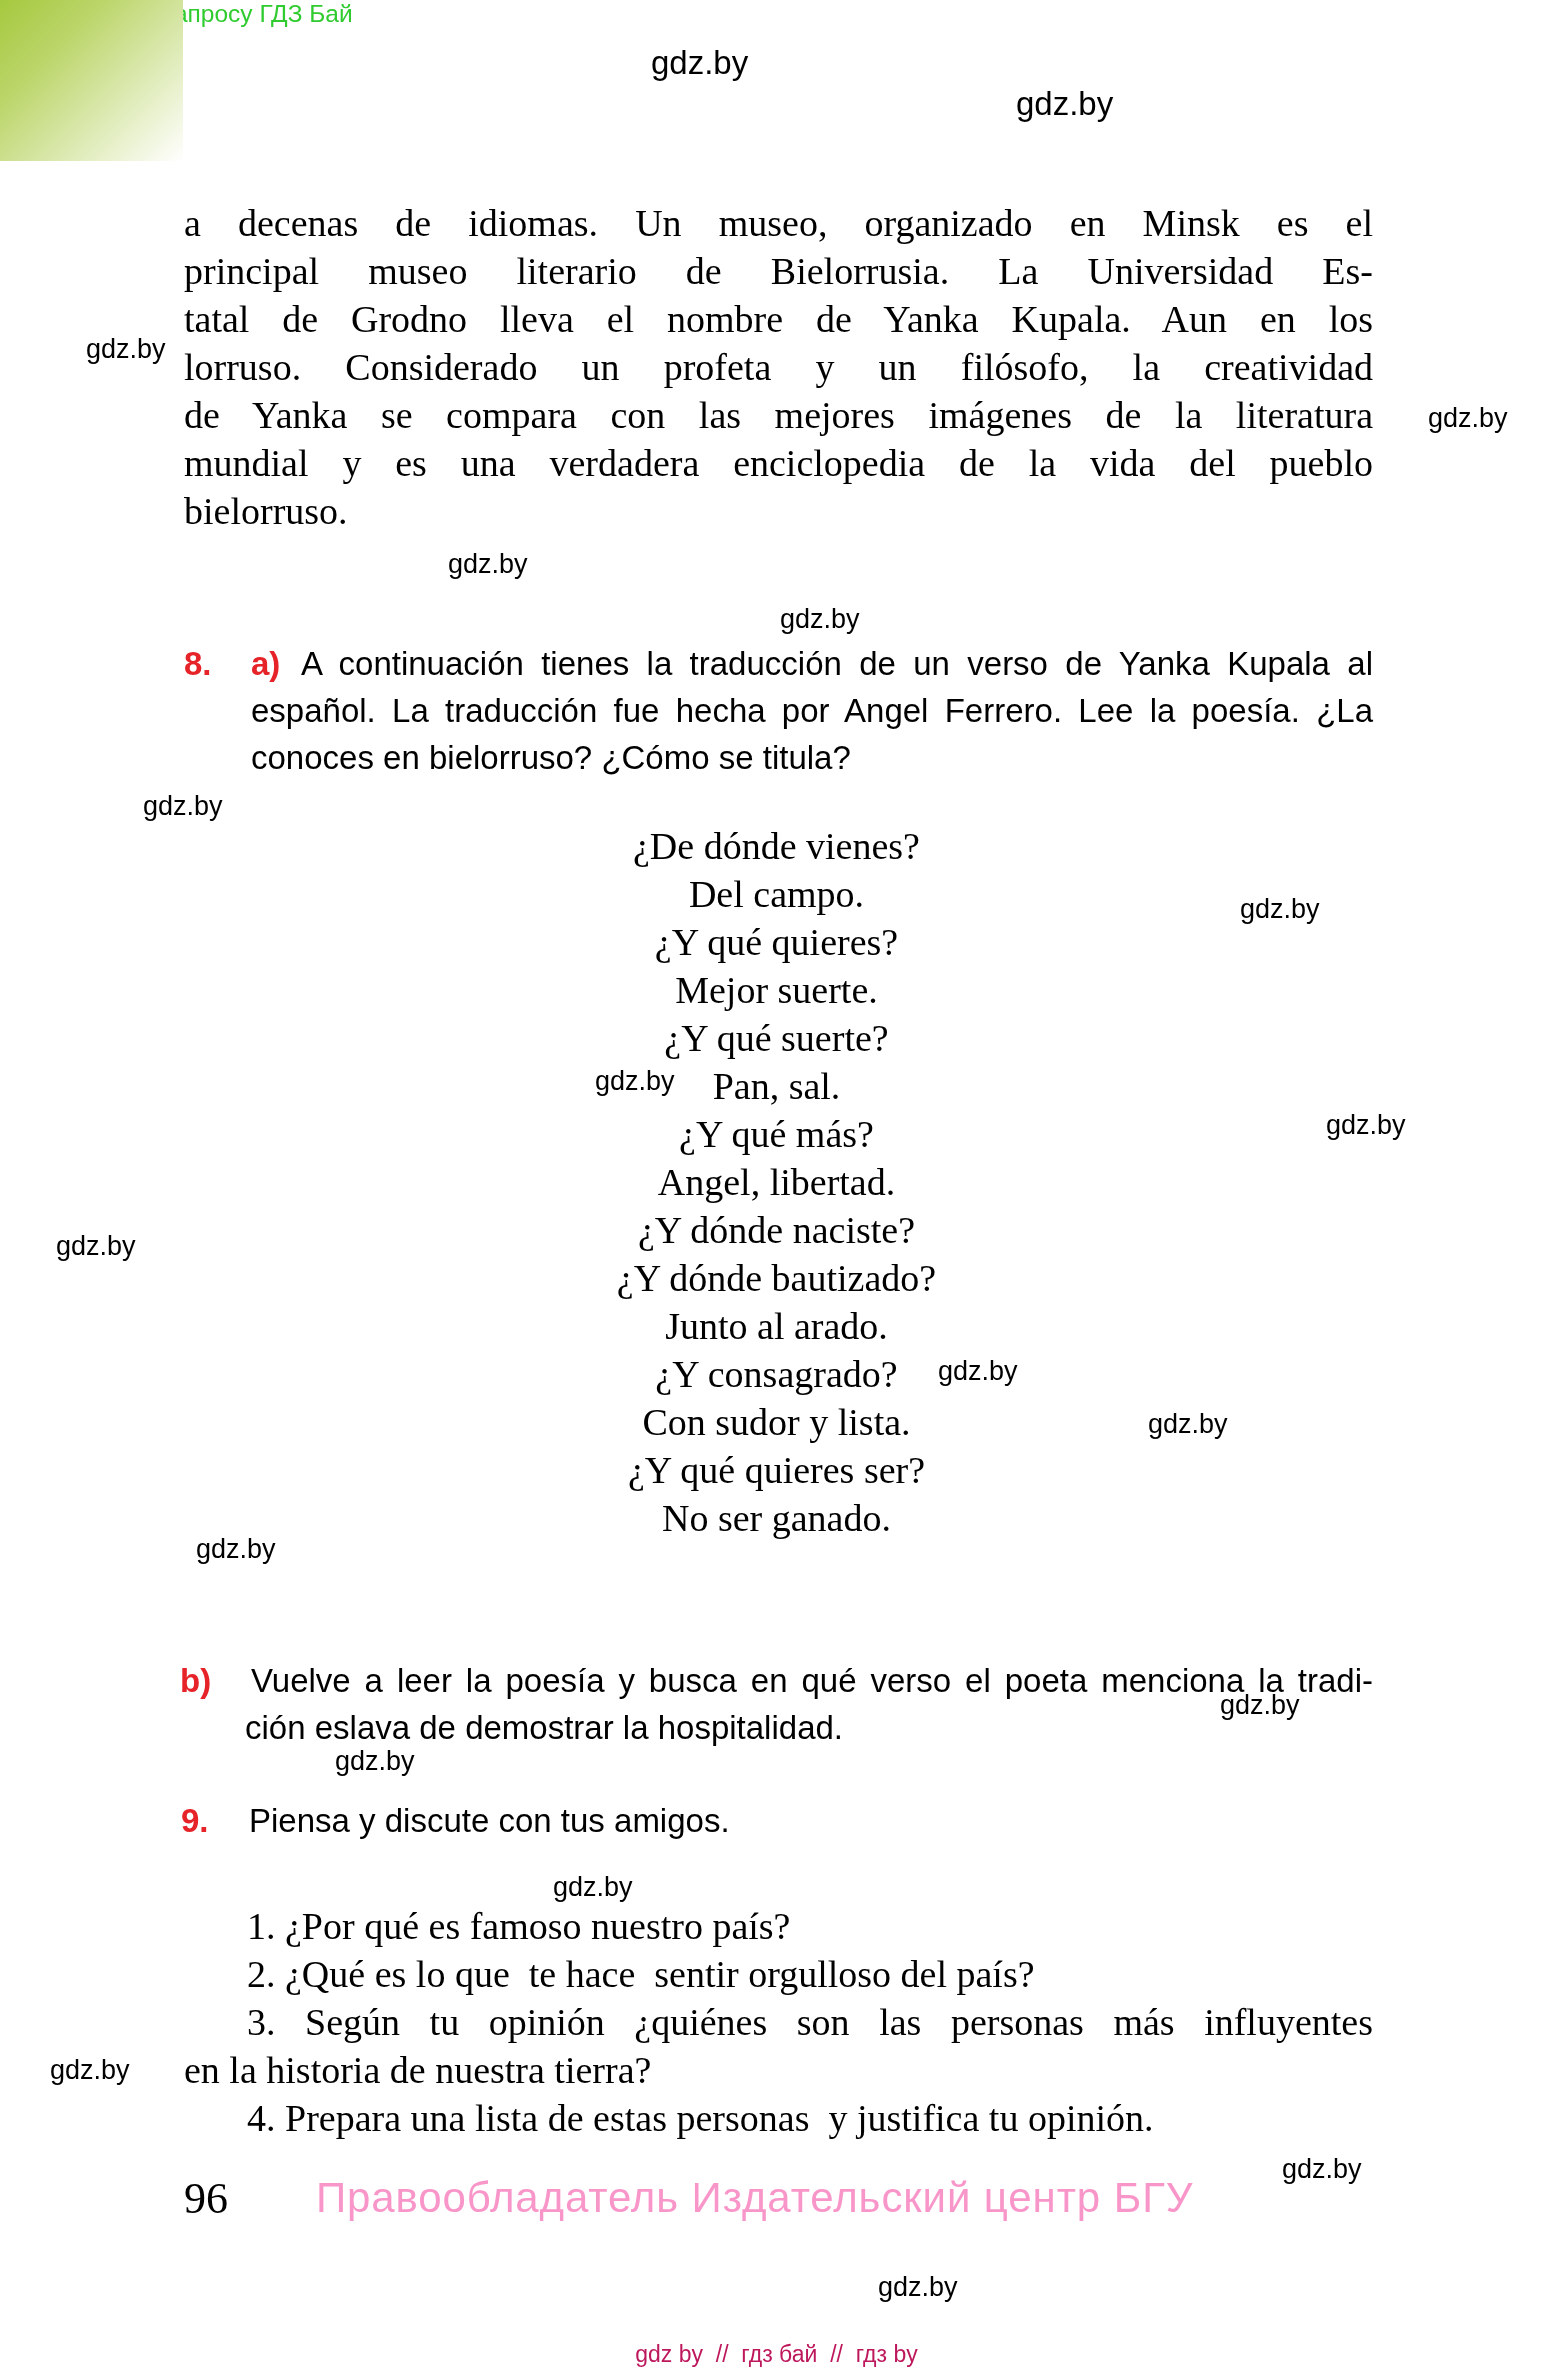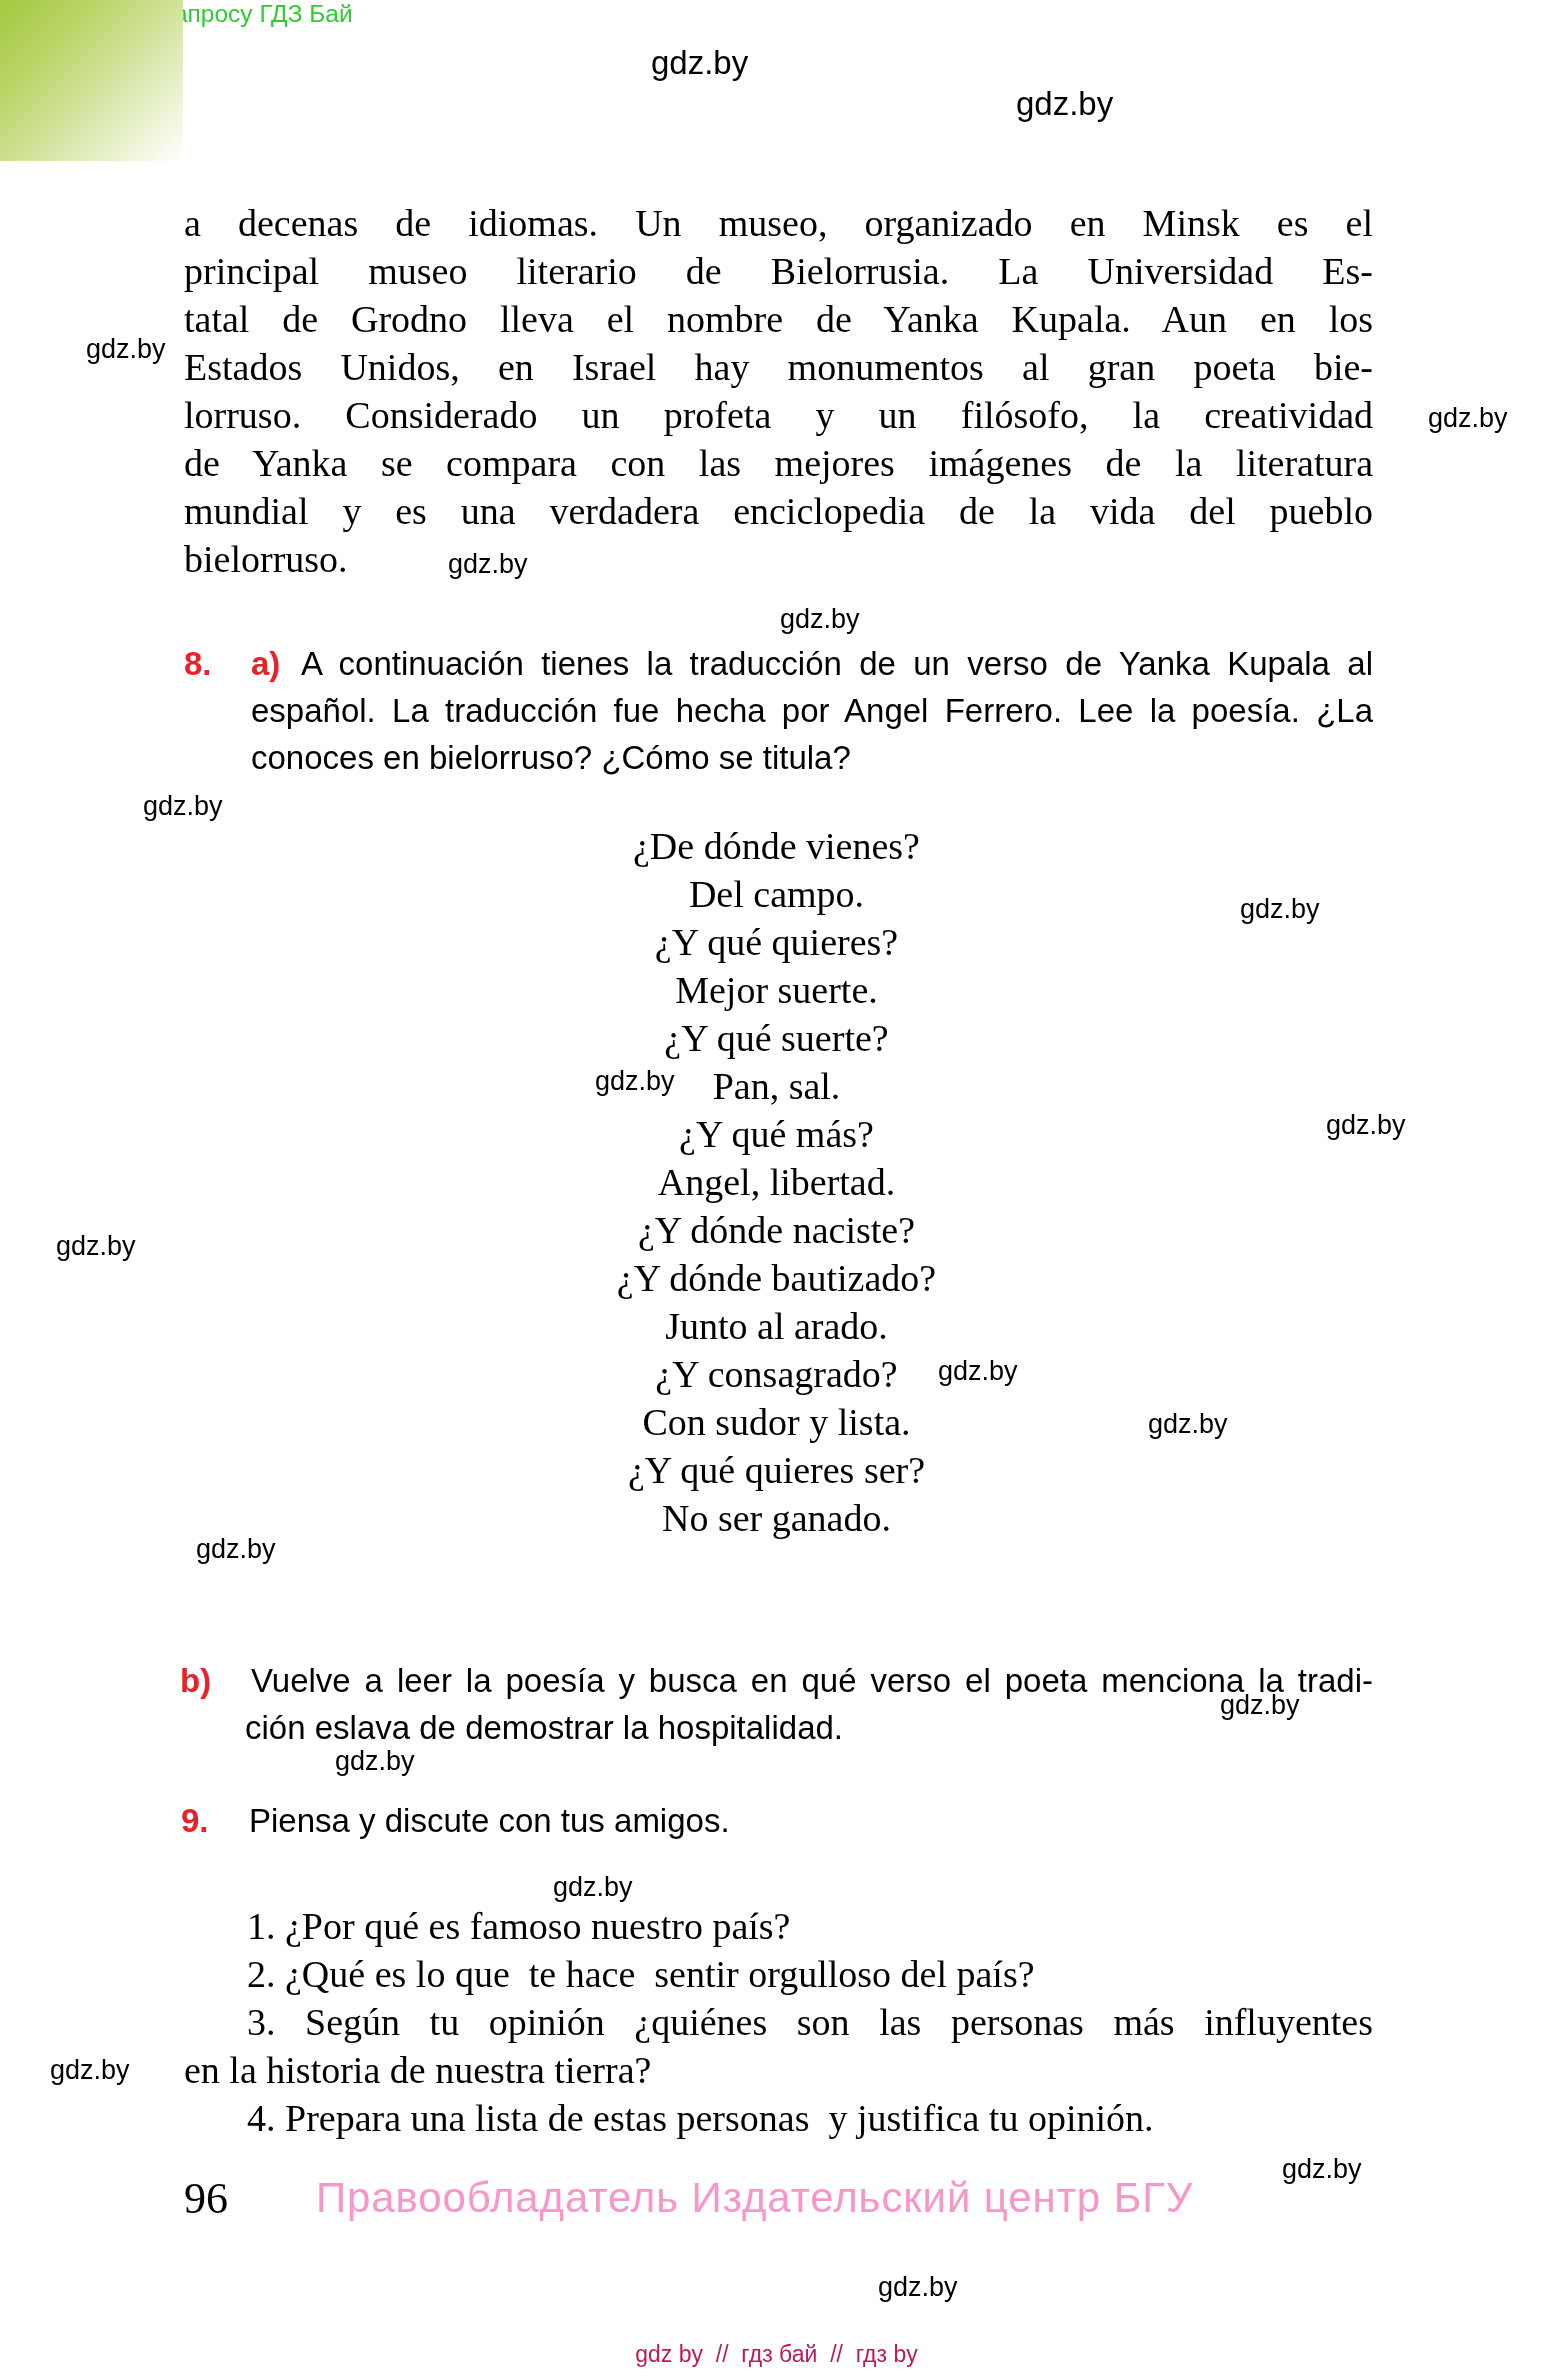--- a/index.html
+++ b/index.html
@@ -93,21 +93,20 @@
   <span class="wm" style="left:335px;  top:1746px;">gdz.by</span>
   <span class="wm" style="left:553px;  top:1872px;">gdz.by</span>
   <span class="wm" style="left:50px;   top:2055px;">gdz.by</span>
   <span class="wm" style="left:1282px; top:2154px;">gdz.by</span>
   <span class="wm" style="left:878px;  top:2272px;">gdz.by</span>
 
   <div class="abs para serif">
     <div class="line j">a decenas de idiomas. Un museo, organizado en Minsk es el</div>
     <div class="line j">principal museo literario de Bielorrusia. La Universidad Es-</div>
     <div class="line j">tatal de Grodno lleva el nombre de Yanka Kupala. Aun en los</div>
-    <div class="line j">Estados Unidos, en Israel hay monumentos al gran poeta bie-</div>
     <div class="line j">lorruso.  Considerado un profeta y un filósofo, la creatividad</div>
     <div class="line j">de Yanka se compara con las mejores imágenes de la literatura</div>
     <div class="line j">mundial y es una verdadera enciclopedia de la vida del pueblo</div>
     <div class="line">bielorruso.</div>
   </div>
 
   <span class="red-label" style="left:184px; top:644px;">8.</span>
   <span class="red-label" style="left:251px; top:644px;">a)</span>
   <div class="exline j" style="left:301px; top:644px; width:1072px;">A continuación tienes la traducción de un verso de Yanka Kupala al</div>
   <div class="exline j" style="left:251px; top:691px; width:1122px;">español. La traducción fue hecha por Angel Ferrero. Lee la poesía. ¿La</div>

